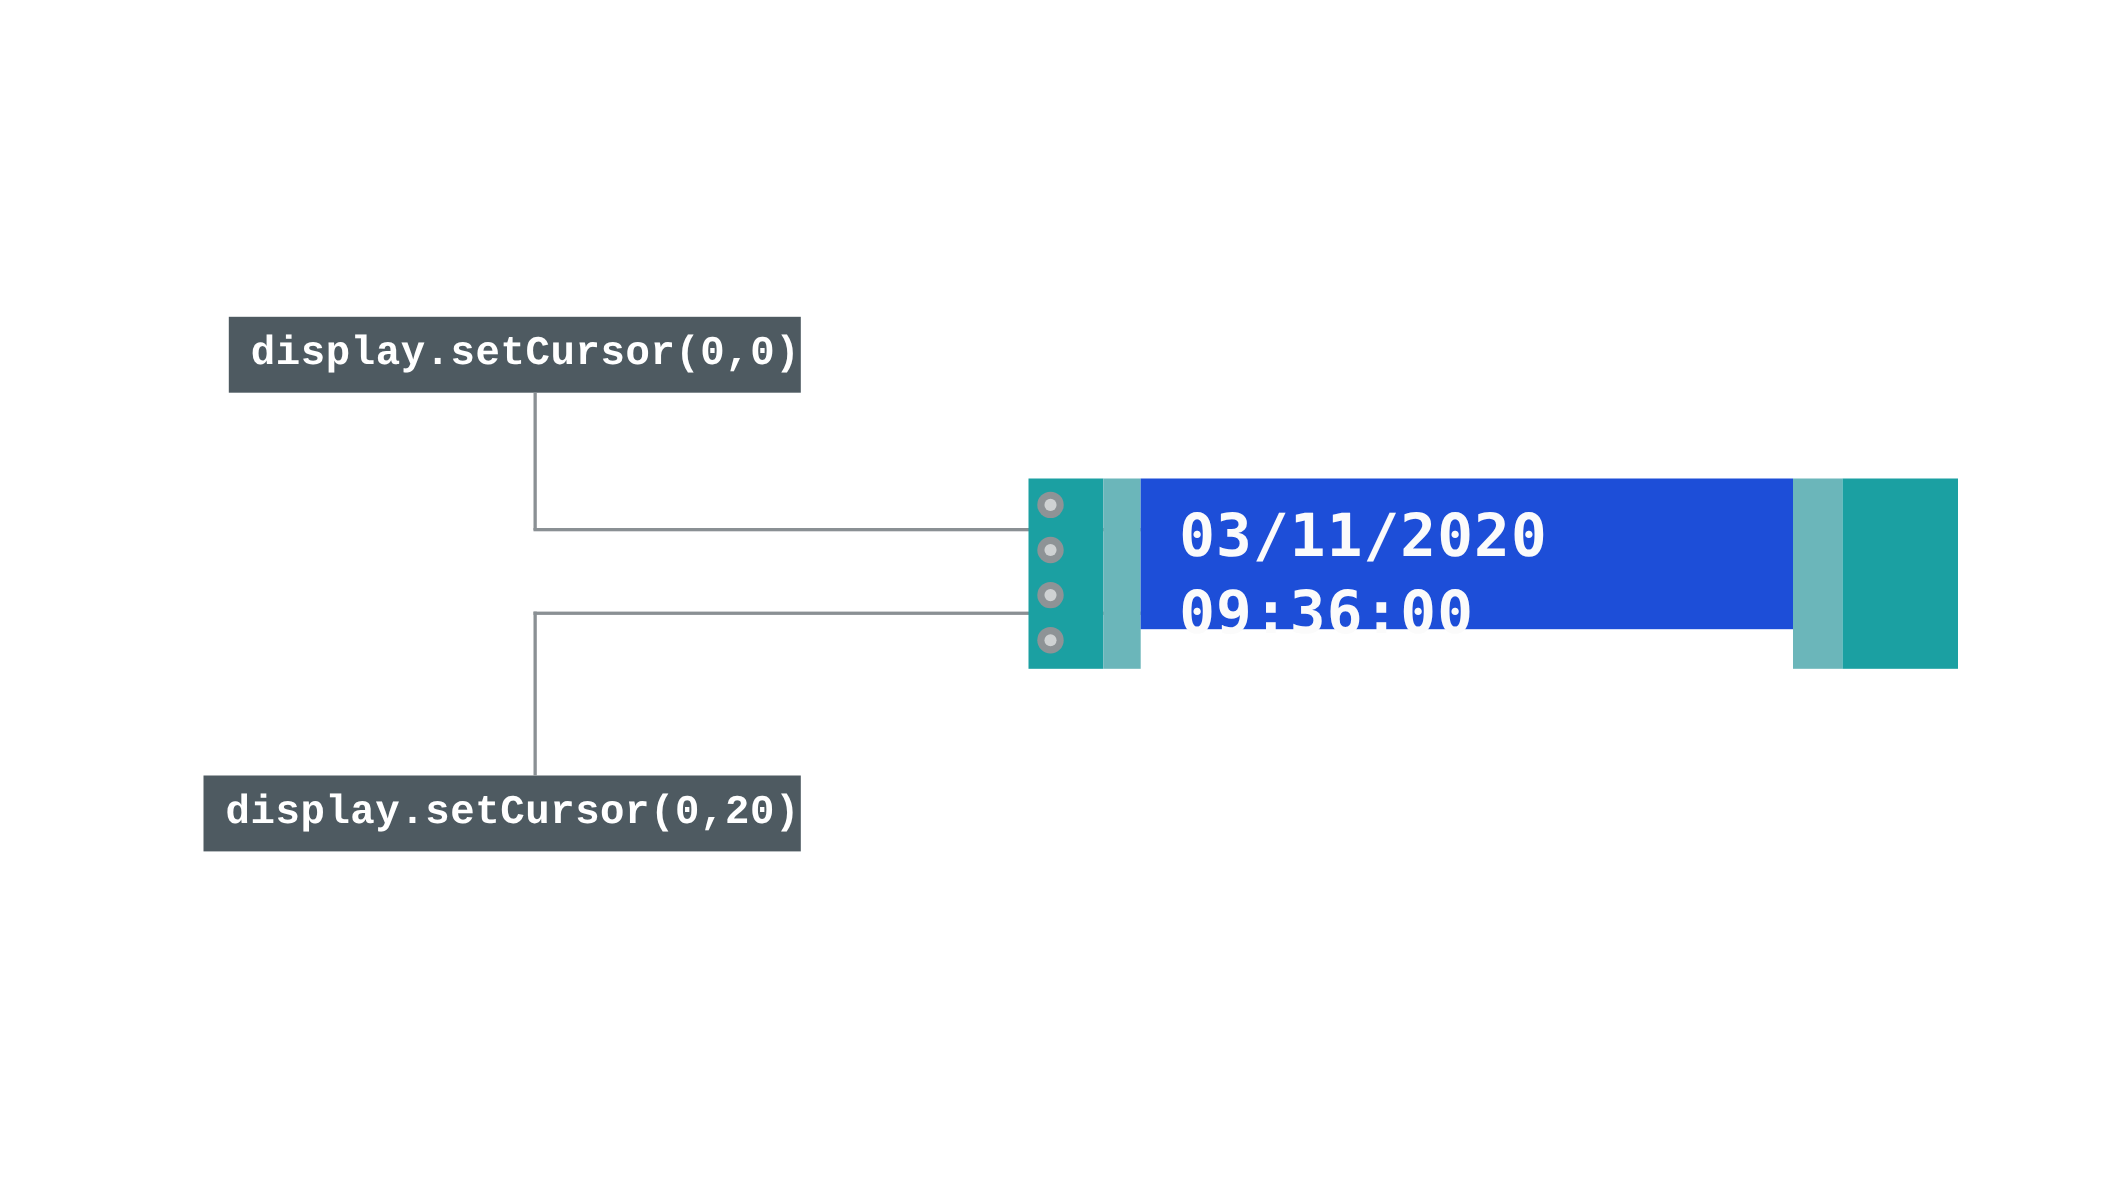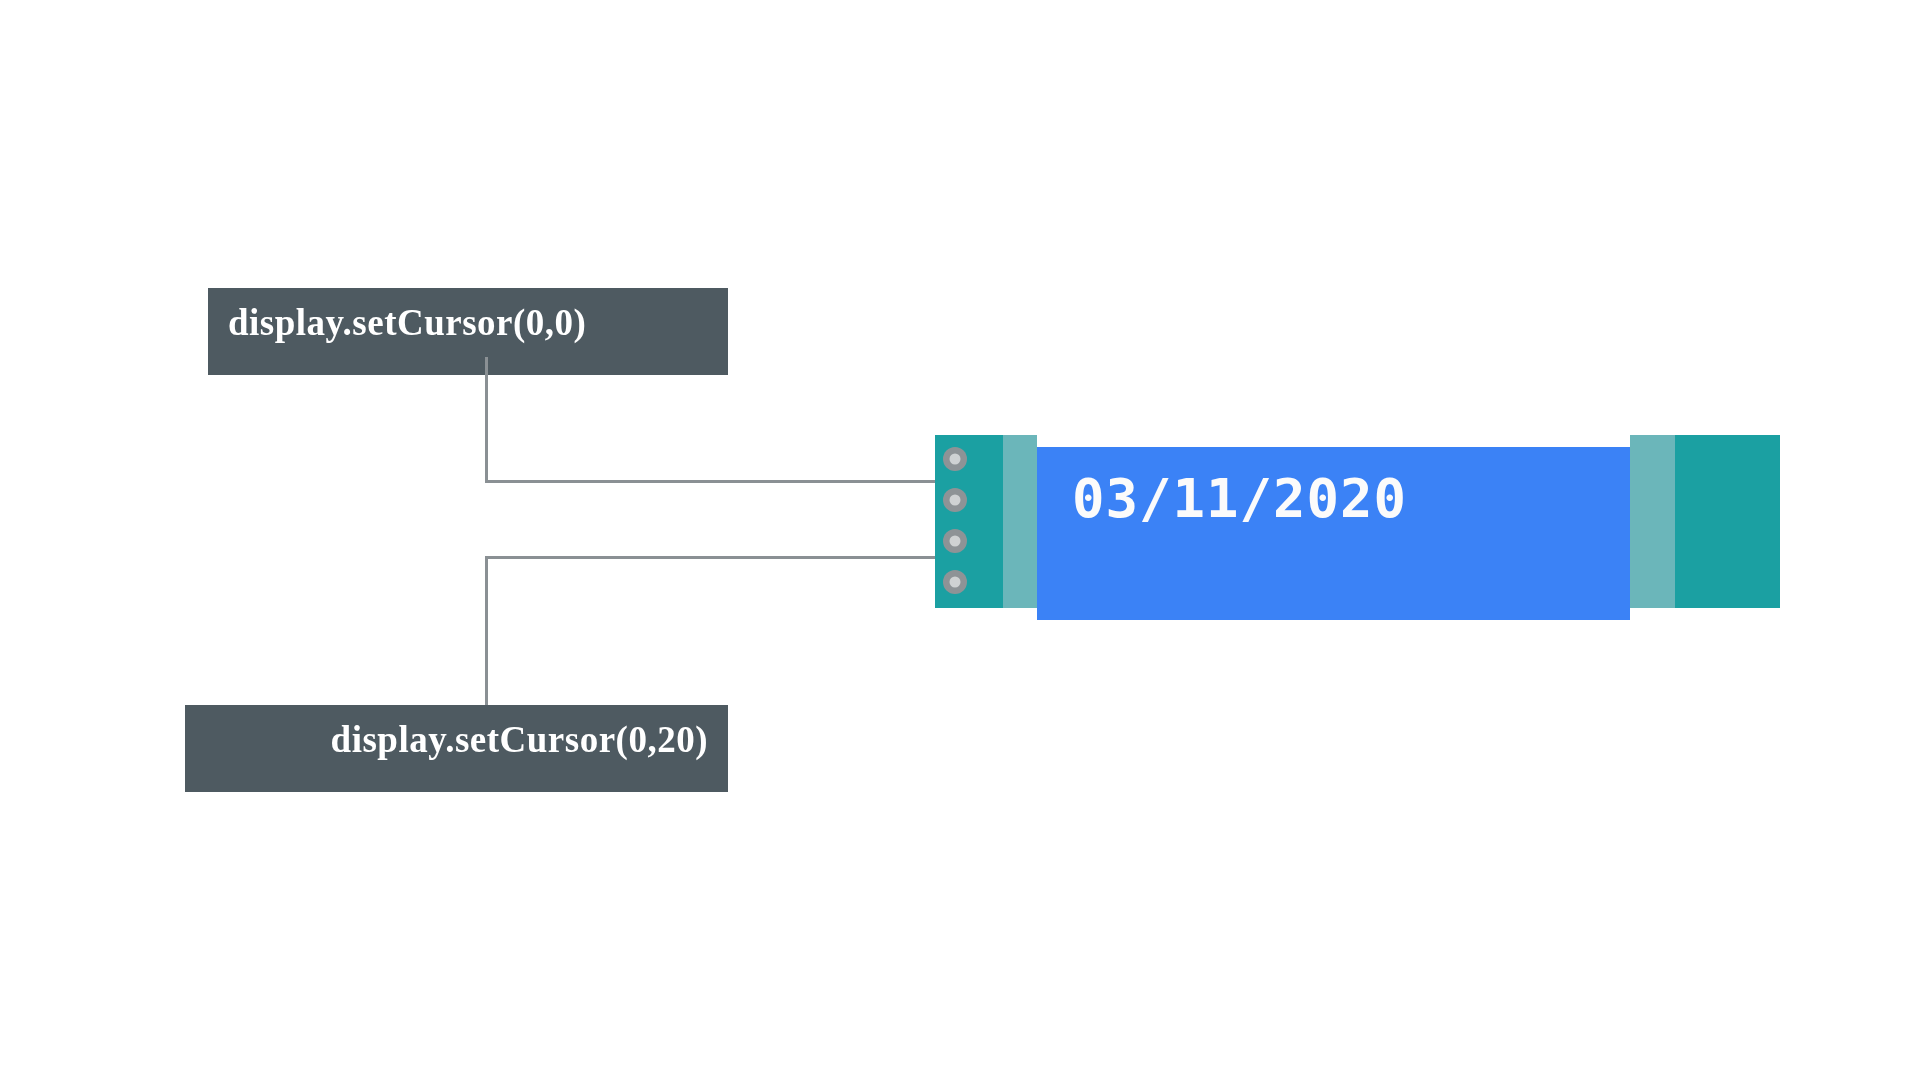--- a/index.html
+++ b/index.html
@@ -38,26 +38,26 @@
     background-image: linear-gradient(to right, #8a9094 0 3px, transparent 3px 6px);
     background-size: 6px 3px;
     background-repeat: repeat-x;
   }
 
   
   .callout {
     position: absolute;
     background: #4e5a61;
     color: #ffffff;
-    font-family: Liberation Serif, serif;
+    font-family: Liberation Mono, monospace;
     font-weight: bold;
     font-size: 37px;
     letter-spacing: 0.5px;
     line-height: 69px;
-    height: 87px;
+    height: 69px;
     white-space: nowrap;
     box-sizing: border-box;
     padding: 0 20px;
   }
 
   
   #device {
     position: absolute;
     left: 935px;
     top: 435px;
@@ -72,23 +72,23 @@
     background: #1ba0a2;
   }
   .bezel-left {
     position: absolute;
     left: 68px; top: 0;
     width: 34px; height: 173px;
     background: #6bb6ba;
   }
   .screen {
     position: absolute;
-    left: 102px; top: 12px;
-    width: 593px; height: 173px;
-    background: #3b82f6;
+    left: 102px; top: 0;
+    width: 593px; height: 137px;
+    background: #1d4ed8;
   }
   .bezel-right {
     position: absolute;
     left: 695px; top: 0;
     width: 45px; height: 173px;
     background: #6bb6ba;
   }
   .board-right {
     position: absolute;
     left: 740px; top: 0;
@@ -154,19 +154,20 @@
 
     <div class="screw" style="top:12px;"></div>
     <div class="screw" style="top:53px;"></div>
     <div class="screw" style="top:94px;"></div>
     <div class="screw" style="top:135px;"></div>
 
     <div class="bezel-left"></div>
 
     <div class="screen">
       <div class="screen-line" id="screen-line-1">03/11/2020</div>
+      <div class="screen-line" id="screen-line-2">09:36:00</div>
     </div>
 
     <div class="bezel-right"></div>
     <div class="board-right"></div>
   </div>
 
 </div>
 
 </body></html>

